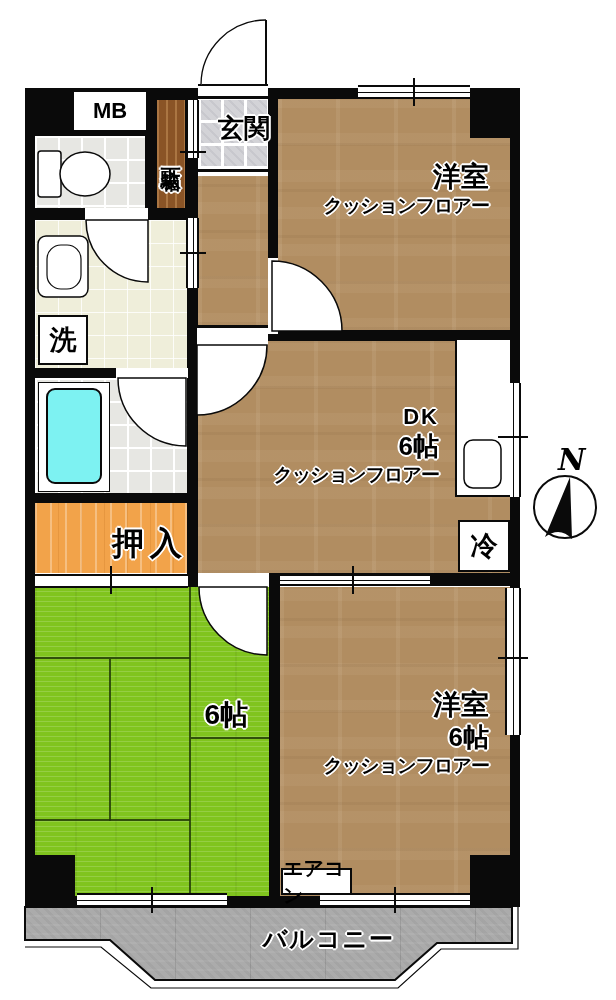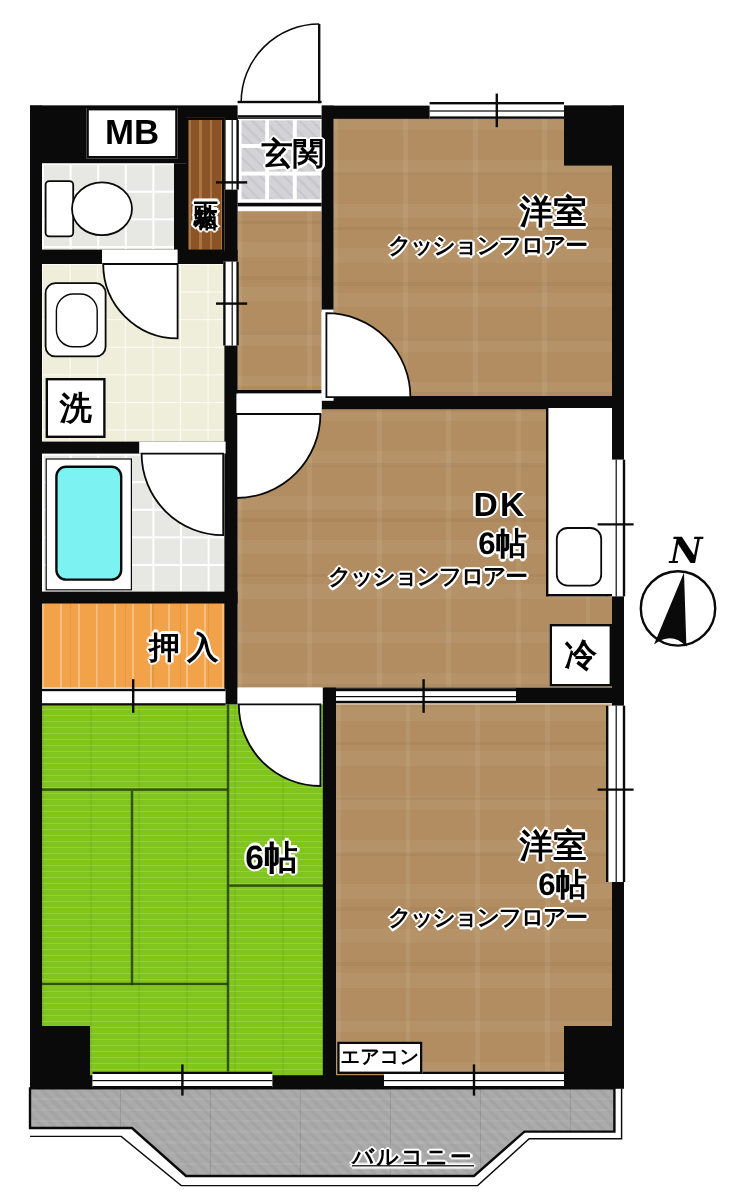--- a/index.html
+++ b/index.html
@@ -110,33 +110,33 @@
   <div class="win-v mid" style="left:505px;top:383px;width:16px;height:114px;"></div>
   <div class="win-v mid" style="left:505px;top:588px;width:16px;height:147px;"></div>
   <div class="win-h mid" style="left:77px;top:893px;width:150px;height:14px;"></div>
   <div class="win-h mid" style="left:320px;top:893px;width:150px;height:14px;"></div>
   <div class="win-v mid" style="left:186px;top:100px;width:13px;height:58px;"></div>
   <div class="win-v mid" style="left:186px;top:218px;width:13px;height:70px;"></div>
   <div class="win-h" style="left:35px;top:574px;width:153px;height:14px;"></div>
   <div class="win-h mid" style="left:280px;top:574px;width:150px;height:12px;"></div>
 
   <div class="wood-cab" style="left:155px;top:98px;width:32px;height:112px;"></div>
-  <div class="tagbox" style="left:72px;top:90px;width:76px;height:42px;font-size:29px;">
+  <div class="tagbox" style="left:72px;top:90px;width:76px;height:42px;font-size:22px;">
     <span>MB</span>
   </div>
   <div class="tagbox" style="left:38px;top:315px;width:50px;height:50px;font-size:27px;">
     <span>洗</span>
   </div>
   <div class="abs" style="left:38px;top:382px;width:72px;height:110px;background:#fff;border:1px solid #0a0a0a;box-sizing:border-box;"></div>
   <div class="abs" style="left:46px;top:388px;width:56px;height:96px;background:#7df2f2;border:2px solid #0a0a0a;border-radius:9px;box-sizing:border-box;"></div>
   <div class="abs" style="left:455px;top:340px;width:55px;height:157px;background:#fff;border-left:2px solid #0a0a0a;border-bottom:2px solid #0a0a0a;box-sizing:border-box;"></div>
   <div class="tagbox" style="left:458px;top:520px;width:52px;height:52px;font-size:27px;">
     <span>冷</span>
   </div>
-  <div class="tagbox" style="left:281px;top:868px;width:71px;height:27px;font-size:16px;">
+  <div class="tagbox" style="left:281px;top:868px;width:71px;height:27px;font-size:20px;">
     <span>エアコン</span>
   </div>
 
   <svg class="overlay" width="616" height="1000" viewBox="0 0 616 1000">
 
     <g>
       <path d="M266,20 A65,65 0 0 0 201,85" fill="#fff" stroke="#0a0a0a" stroke-width="1.3"></path>
       <line x1="266" y1="86" x2="266" y2="20" stroke="#0a0a0a" stroke-width="2"></line>
     </g>
 
@@ -183,34 +183,34 @@
     <span class="vtext" style="font-size:20px;">下駄箱</span>
   </div>
   <div class="label halo" style="left:196px;top:113px;width:74px;font-size:26px;">玄関</div>
 
   <div class="label halo" style="left:297px;top:160px;width:192px;">
     <div style="font-size:28px;">洋室</div>
     <div style="font-size:19px;letter-spacing:-1px;">クッションフロアー</div>
   </div>
 
   <div class="label halo" style="left:247px;top:404px;width:192px;">
-    <div style="font-size:28px;letter-spacing:2px;">DK</div>
+    <div style="font-size:22px;letter-spacing:2px;">DK</div>
     <div style="font-size:26px;">6帖</div>
     <div style="font-size:19px;letter-spacing:-1px;">クッションフロアー</div>
   </div>
 
-  <div class="label halo" style="left:35px;top:524px;width:153px;font-size:26px;letter-spacing:6px;">押入</div>
+  <div class="label halo" style="left:35px;top:524px;width:153px;font-size:32px;letter-spacing:6px;">押入</div>
 
   <div class="label halo" style="left:62px;top:698px;width:186px;">
     <div style="font-size:28px;">6帖</div>
   </div>
 
   <div class="label halo" style="left:297px;top:688px;width:192px;">
     <div style="font-size:28px;">洋室</div>
     <div style="font-size:26px;">6帖</div>
     <div style="font-size:19px;letter-spacing:-1px;">クッションフロアー</div>
   </div>
 
-  <div class="label halo" style="left:155px;top:954px;width:240px;font-size:18px;letter-spacing:2px;text-decoration:underline;">バルコニー</div>
+  <div class="label halo" style="left:155px;top:924px;width:240px;font-size:24px;letter-spacing:2px;">バルコニー</div>
 
   <div class="compass-n" style="left:558px;top:442px;font-size:30px;">N</div>
 
 </div>
 
 </body></html>

